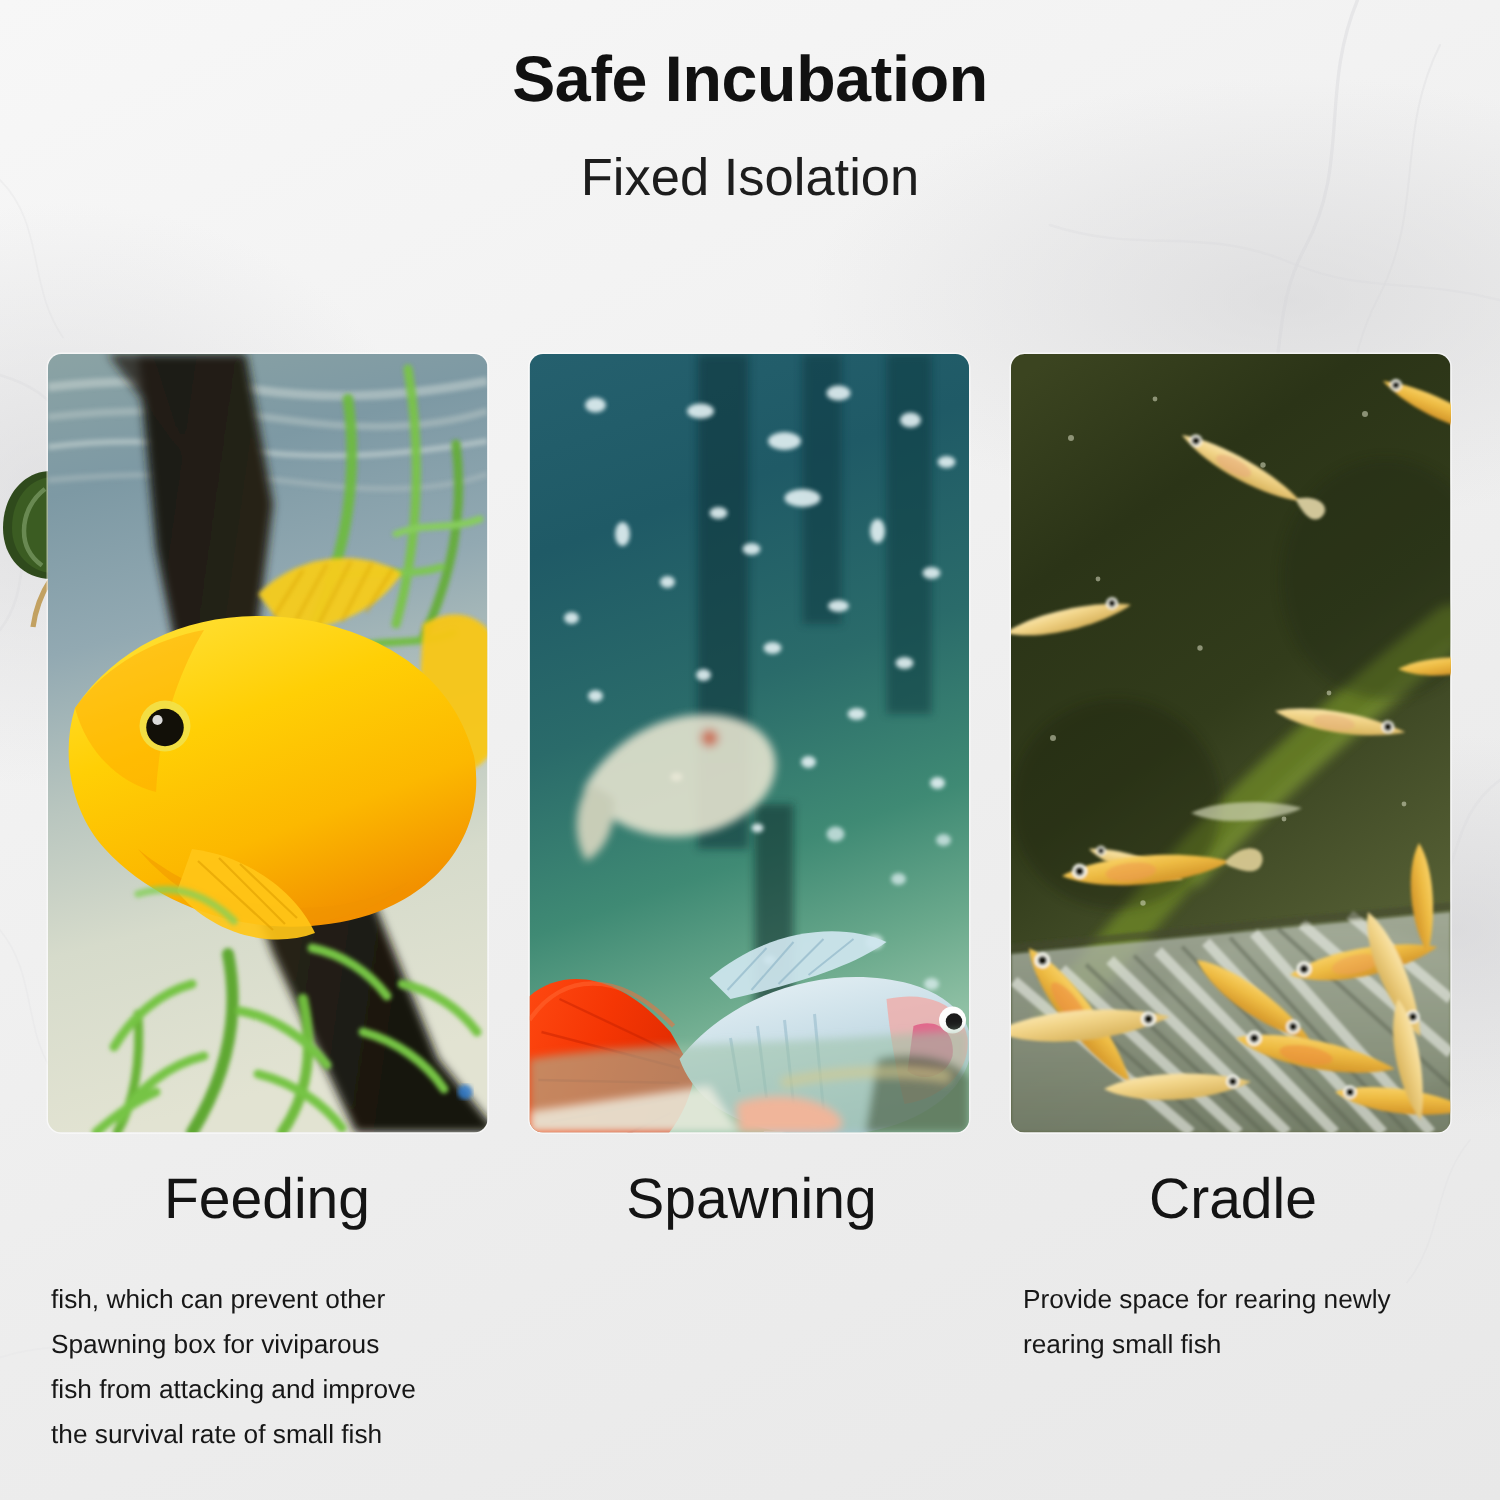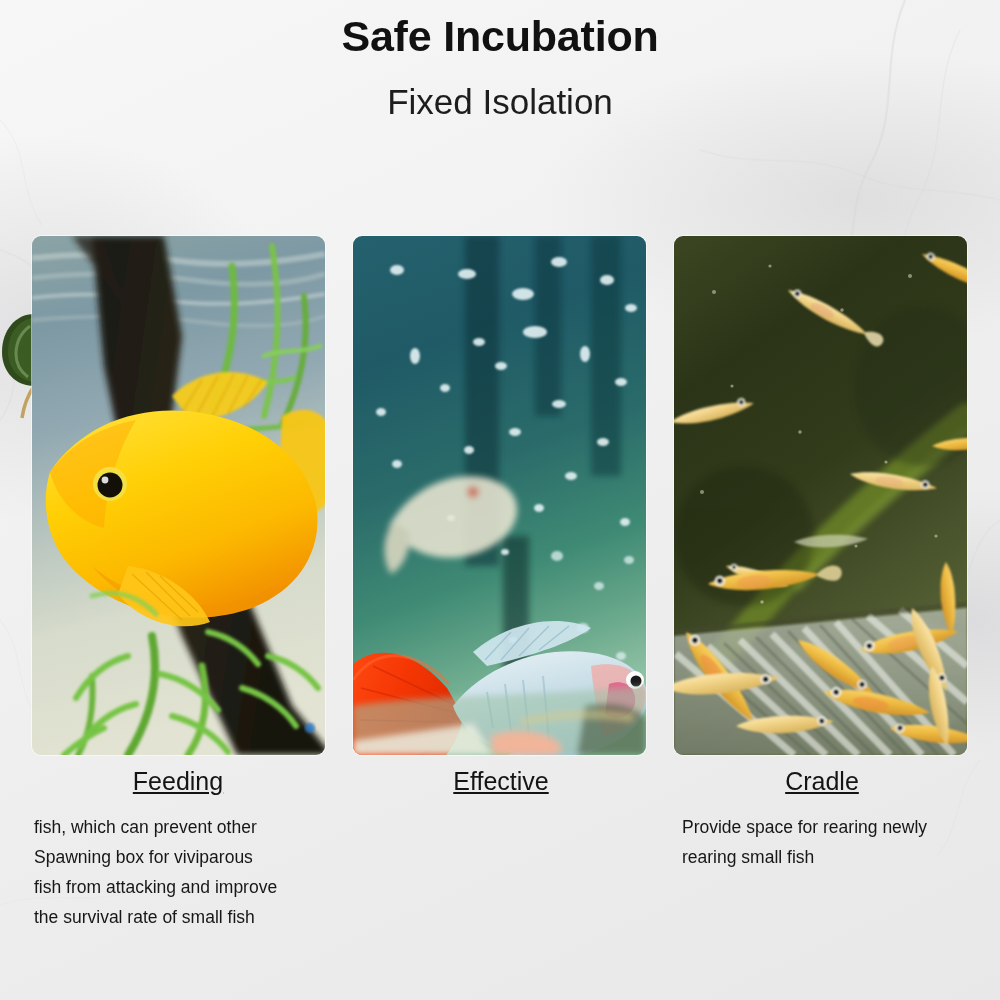--- a/index.html
+++ b/index.html
@@ -31,21 +31,21 @@
   .veins { position:absolute; inset:0; pointer-events:none; opacity:.5; }
 
   
   .header {
     position: absolute;
     left: 0; right: 0; top: 0;
     text-align: center;
   }
   .title {
     margin: 0;
-    padding-top: 14px;
+    padding-top: 31px;
     font-size: 43px;
     font-weight: bold;
     letter-spacing: -0.2px;
     color: #111111;
     line-height: 1.05;
   }
   .subtitle {
     margin: 13px;
     padding-top: 11px;
     font-size: 35px;
@@ -101,27 +101,26 @@
   .col {
     position: absolute;
     top: 0;
     width: 320px;
   }
   .col-1 { left: 18px;  }
   .col-2 { left: 341px; }
   .col-3 { left: 662px; }
 
   .col-title {
-    margin: 4px;
+    margin: 16px;
     text-align: center;
-    font-size: 25px;
+    font-size: 38px;
     font-weight: normal;
     color: #141414;
     line-height: 1.12;
-    text-decoration: underline;
   }
   .col-body {
     margin: 0;
     padding-top: 13px;
     padding-left: 16px;
     padding-right: 8px;
     font-size: 17.5px;
     font-weight: normal;
     color: #171717;
     line-height: 1.72;
@@ -605,21 +604,21 @@
       <h3 class="col-title">Feeding</h3>
       <p class="col-body">
         <span>fish, which can prevent other</span>
         <span>Spawning box for viviparous</span>
         <span>fish from attacking and improve</span>
         <span>the survival rate of small fish</span>
       </p>
     </div>
 
     <div class="col col-2">
-      <h3 class="col-title">Effective</h3>
+      <h3 class="col-title">Spawning</h3>
     </div>
 
     <div class="col col-3">
       <h3 class="col-title">Cradle</h3>
       <p class="col-body">
         <span>Provide space for rearing newly</span>
         <span>rearing small fish</span>
       </p>
     </div>
   </div>

